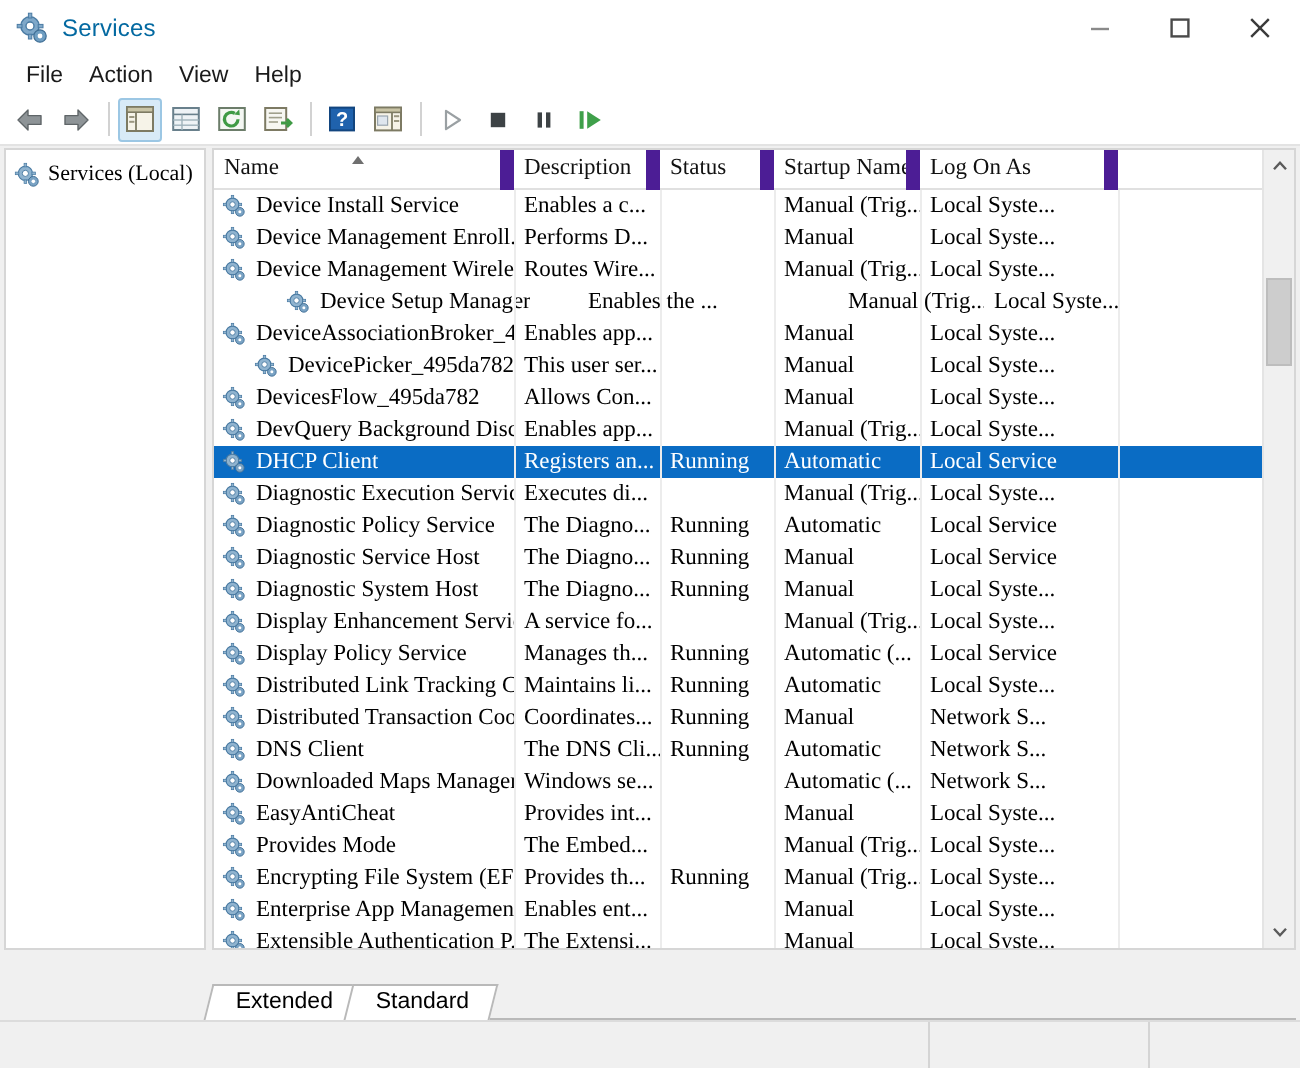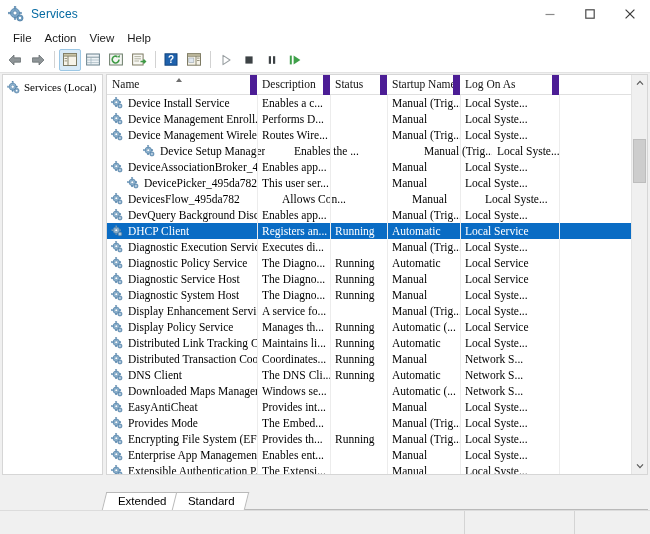--- a/index.html
+++ b/index.html
@@ -596,21 +596,21 @@
                       <rect x="6.2" y="11" width="1.6" height="2.1"></rect>
                       <rect x="0.9" y="6.2" width="2.1" height="1.6"></rect>
                       <rect x="11" y="6.2" width="2.1" height="1.6"></rect>
                     </g>
                     <circle cx="11.9" cy="11.9" r="2.9" fill="#7aa3c4" stroke="#3f6e95" stroke-width="0.6"></circle>
                     <circle cx="11.9" cy="11.9" r="1" fill="#ffffff"></circle>
                   </svg>
                 </span>
                 <span class="nm">DevicesFlow_495da782</span>
               </div>
-              <div class="cell" style="width: 73px; margin-left: 20px;">Allows Con...</div>
+              <div class="cell" style="width: 73px;">Allows Con...</div>
               <div class="cell" style="width: 57px;"></div>
               <div class="cell" style="width: 73px;">Manual</div>
               <div class="cell" style="width: 99px;">Local Syste...</div>
             </div>
             <div class="row">
               <div class="cell c-name" style="width: 150px;">
                 <span class="ico">
                   <svg width="12" height="12" viewBox="0 0 16 16">
                     <circle cx="7" cy="7" r="4.3" fill="#8fb3cf" stroke="#4a7ba3" stroke-width="0.8"></circle>
                     <circle cx="7" cy="7" r="1.8" fill="#ffffff" stroke="#4a7ba3" stroke-width="0.6"></circle>

